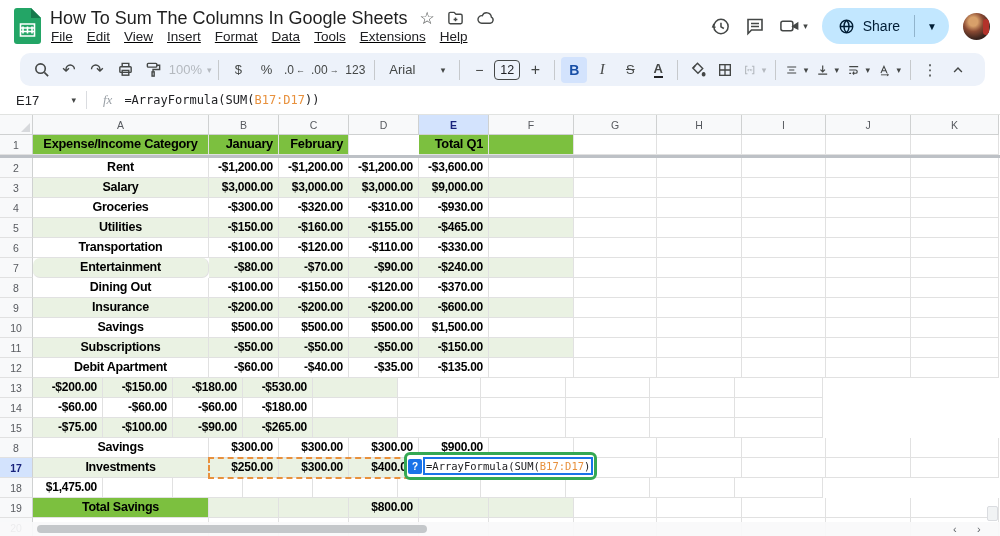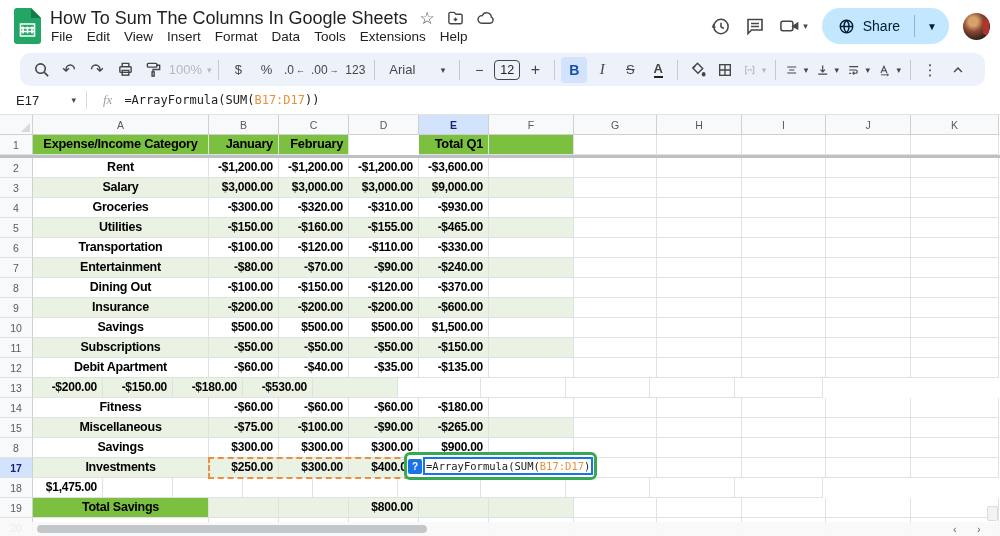--- a/index.html
+++ b/index.html
@@ -5,21 +5,21 @@
   * { margin:0; padding:0; box-sizing:border-box; }
   html,body { width:1000px; height:536px; overflow:hidden; }
   body { font-family:"Liberation Sans", sans-serif; background:#fff; position:relative; }
 
   
   #topbar { position:absolute; left:0; top:0; width:1000px; height:53px; background:#fff; }
   #logo { position:absolute; left:14px; top:8px; }
   #title-row { position:absolute; left:50px; top:8px; display:flex; align-items:center; gap:12px; }
   #doc-title { font-size:18px; color:#1f1f1f; font-weight:500; white-space:nowrap; }
   .title-ic { color:#444746; font-size:15px; display:flex; align-items:center; }
-  #menu-row { position:absolute; left:44px; top:27px; display:flex; }
+  #menu-row { position:absolute; left:44px; top:27px; display:flex;text-decoration:underline; }
   .menu-item { font-size:13.5px; color:#202124; padding:2px 7px; border-radius:4px; cursor:default; }
   #top-right { position:absolute; right:10px; top:8px; display:flex; align-items:center; gap:14px; }
   .tr-ic { display:flex; align-items:center; color:#444746; }
   .caret { font-size:9px; color:#444746; margin-left:3px; }
   #share-btn { display:flex; align-items:center; background:#c2e7ff; border-radius:18px; height:36px; overflow:hidden; }
   #share-main { display:flex; align-items:center; gap:8px; padding:0 14px 0 16px; height:100%; }
   #share-label { font-size:14px; font-weight:500; color:#001d35; }
   #share-sep { width:1px; height:22px; background:rgba(0,29,53,.25); }
   #share-caret { padding:0 12px; font-size:10px; color:#001d35; }
   #avatar { width:27px; height:27px; border-radius:50%;
@@ -391,21 +391,21 @@
         <div class="cell num" style="width: 70px;">-$330.00</div>
         <div class="cell num" style="width: 85px;"></div>
         <div class="cell num" style="width: 83px;"></div>
         <div class="cell num" style="width: 85px;"></div>
         <div class="cell num" style="width: 84px;"></div>
         <div class="cell num" style="width: 85px;"></div>
         <div class="cell num" style="width: 88px;"></div>
       </div>
       <div class="row">
         <div class="rowhdr">7</div>
-        <div class="cell cat band" style="width: 176px;">Entertainment</div>
+        <div class="cell cat band" style="width: 176px; border-radius: 7px;">Entertainment</div>
         <div class="cell num band" style="width: 70px;">-$80.00</div>
         <div class="cell num band" style="width: 70px;">-$70.00</div>
         <div class="cell num band" style="width: 70px;">-$90.00</div>
         <div class="cell num band" style="width: 70px;">-$240.00</div>
         <div class="cell num band" style="width: 85px;"></div>
         <div class="cell num" style="width: 83px;"></div>
         <div class="cell num" style="width: 85px;"></div>
         <div class="cell num" style="width: 84px;"></div>
         <div class="cell num" style="width: 85px;"></div>
         <div class="cell num" style="width: 88px;"></div>
@@ -488,35 +488,33 @@
         <div class="cell num band" style="width: 70px;">-$530.00</div>
         <div class="cell num band" style="width: 85px;"></div>
         <div class="cell num" style="width: 83px;"></div>
         <div class="cell num" style="width: 85px;"></div>
         <div class="cell num" style="width: 84px;"></div>
         <div class="cell num" style="width: 85px;"></div>
         <div class="cell num" style="width: 88px;"></div>
       </div>
       <div class="row">
         <div class="rowhdr">14</div>
-        <div class="cell cat" style="width: 176px;">Fitness</div>
         <div class="cell num" style="width: 70px;">-$60.00</div>
         <div class="cell num" style="width: 70px;">-$60.00</div>
         <div class="cell num" style="width: 70px;">-$60.00</div>
         <div class="cell num" style="width: 70px;">-$180.00</div>
         <div class="cell num" style="width: 85px;"></div>
         <div class="cell num" style="width: 83px;"></div>
         <div class="cell num" style="width: 85px;"></div>
         <div class="cell num" style="width: 84px;"></div>
         <div class="cell num" style="width: 85px;"></div>
         <div class="cell num" style="width: 88px;"></div>
       </div>
       <div class="row">
         <div class="rowhdr">15</div>
-        <div class="cell cat band" style="width: 176px;">Miscellaneous</div>
         <div class="cell num band" style="width: 70px;">-$75.00</div>
         <div class="cell num band" style="width: 70px;">-$100.00</div>
         <div class="cell num band" style="width: 70px;">-$90.00</div>
         <div class="cell num band" style="width: 70px;">-$265.00</div>
         <div class="cell num band" style="width: 85px;"></div>
         <div class="cell num" style="width: 83px;"></div>
         <div class="cell num" style="width: 85px;"></div>
         <div class="cell num" style="width: 84px;"></div>
         <div class="cell num" style="width: 85px;"></div>
         <div class="cell num" style="width: 88px;"></div>

